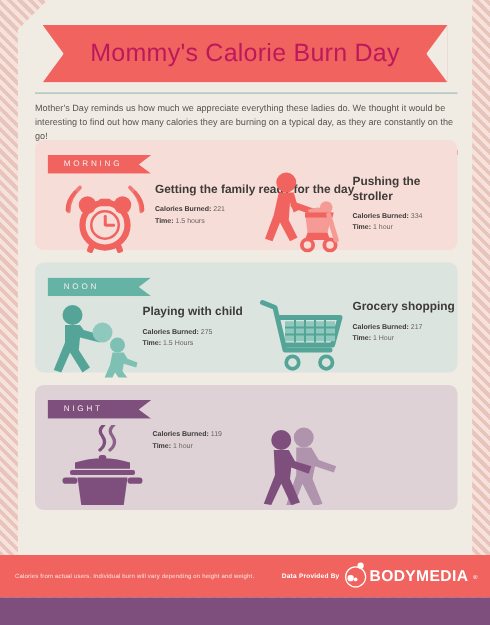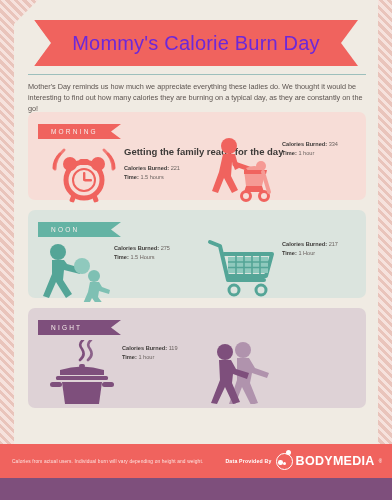--- a/index.html
+++ b/index.html
@@ -30,21 +30,21 @@
   #ribbon-wrap{position:absolute;left:14px;top:20px;width:364px;height:46px;}
   #ribbon{
     position:absolute;left:20px;top:0;width:324px;height:46px;
     background:#f0635e;
     clip-path: polygon(0 0, 324px 0, 324px 46px, 0 46px, 16px 23px);
   }
   #ribbon::after{content:"";}
   #ribbon-title{
     position:absolute;left:20px;top:0;width:324px;height:46px;
     display:flex;align-items:center;justify-content:center;
-    color:#6d28d9;font-size:20px;letter-spacing:.2px;
+    color:#be185d;font-size:20px;letter-spacing:.2px;
     font-weight:400;
   }
   
   .notch{position:absolute;top:0;width:17px;height:46px;background:#f0ebe3;}
   .notch.l{left:20px;clip-path:polygon(0 0,17px 23px,0 46px);}
   .notch.r{left:327px;clip-path:polygon(17px 0,0 23px,17px 46px);}
 
   
   #intro{
     position:absolute;left:28px;top:74px;width:338px;
@@ -186,20 +186,21 @@
         <g fill="#f0635e">
           <path d="M38 34 h23 l-1 4 h-22 Z"></path>
           <path d="M40 50 h16 l2 6 h-20 Z"></path>
           <circle cx="40" cy="60" r="4.5" fill="none" stroke="#f0635e" stroke-width="3"></circle>
           <circle cx="58" cy="60" r="4.5" fill="none" stroke="#f0635e" stroke-width="3"></circle>
           <path d="M57 36 l6 20" stroke="#f59a94" stroke-width="4" fill="none" stroke-linecap="round"></path>
         </g>
       </svg>
     </div>
     <div class="txt">
+      <h3>Pushing the stroller</h3>
       <div class="meta">
         <b>Calories Burned:</b>
         <span>334</span>
       </div>
       <div class="meta">
         <b>Time:</b>
         <span>1 hour</span>
       </div>
     </div>
   </div>
@@ -219,20 +220,21 @@
           <path d="M14 20 h12 l3 4 l14 4 l-1 6 l-16 -4 l-1 10 l9 14 l-6 4 l-10 -16 l-7 16 l-6 -2 l9 -22 Z"></path>
         </g>
         <circle cx="44" cy="26" r="8" fill="#8fc9bd"></circle>
         <g fill="#7ec0b3">
           <circle cx="56" cy="36" r="6"></circle>
           <path d="M52 42 h9 l3 5 l8 3 l-1 4 l-10 -3 l-1 6 l6 8 l-5 3 l-7 -10 l-5 10 l-5 -2 l6 -14 Z"></path>
         </g>
       </svg>
     </div>
     <div class="txt">
+      <h3>Playing with child</h3>
       <div class="meta">
         <b>Calories Burned:</b>
         <span>275</span>
       </div>
       <div class="meta">
         <b>Time:</b>
         <span>1.5 Hours</span>
       </div>
     </div>
   </div>
@@ -251,20 +253,21 @@
           <path d="M22 26 H63 M22 31.5 H62"></path>
           <path d="M30 20 V38 M38 20 V38 M46 20 V38 M54 20 V38"></path>
         </g>
         <g fill="none" stroke="#54a597" stroke-width="3">
           <circle cx="28" cy="54" r="5"></circle>
           <circle cx="55" cy="54" r="5"></circle>
         </g>
       </svg>
     </div>
     <div class="txt">
+      <h3>Grocery shopping</h3>
       <div class="meta">
         <b>Calories Burned:</b>
         <span>217</span>
       </div>
       <div class="meta">
         <b>Time:</b>
         <span>1 Hour</span>
       </div>
     </div>
   </div>

